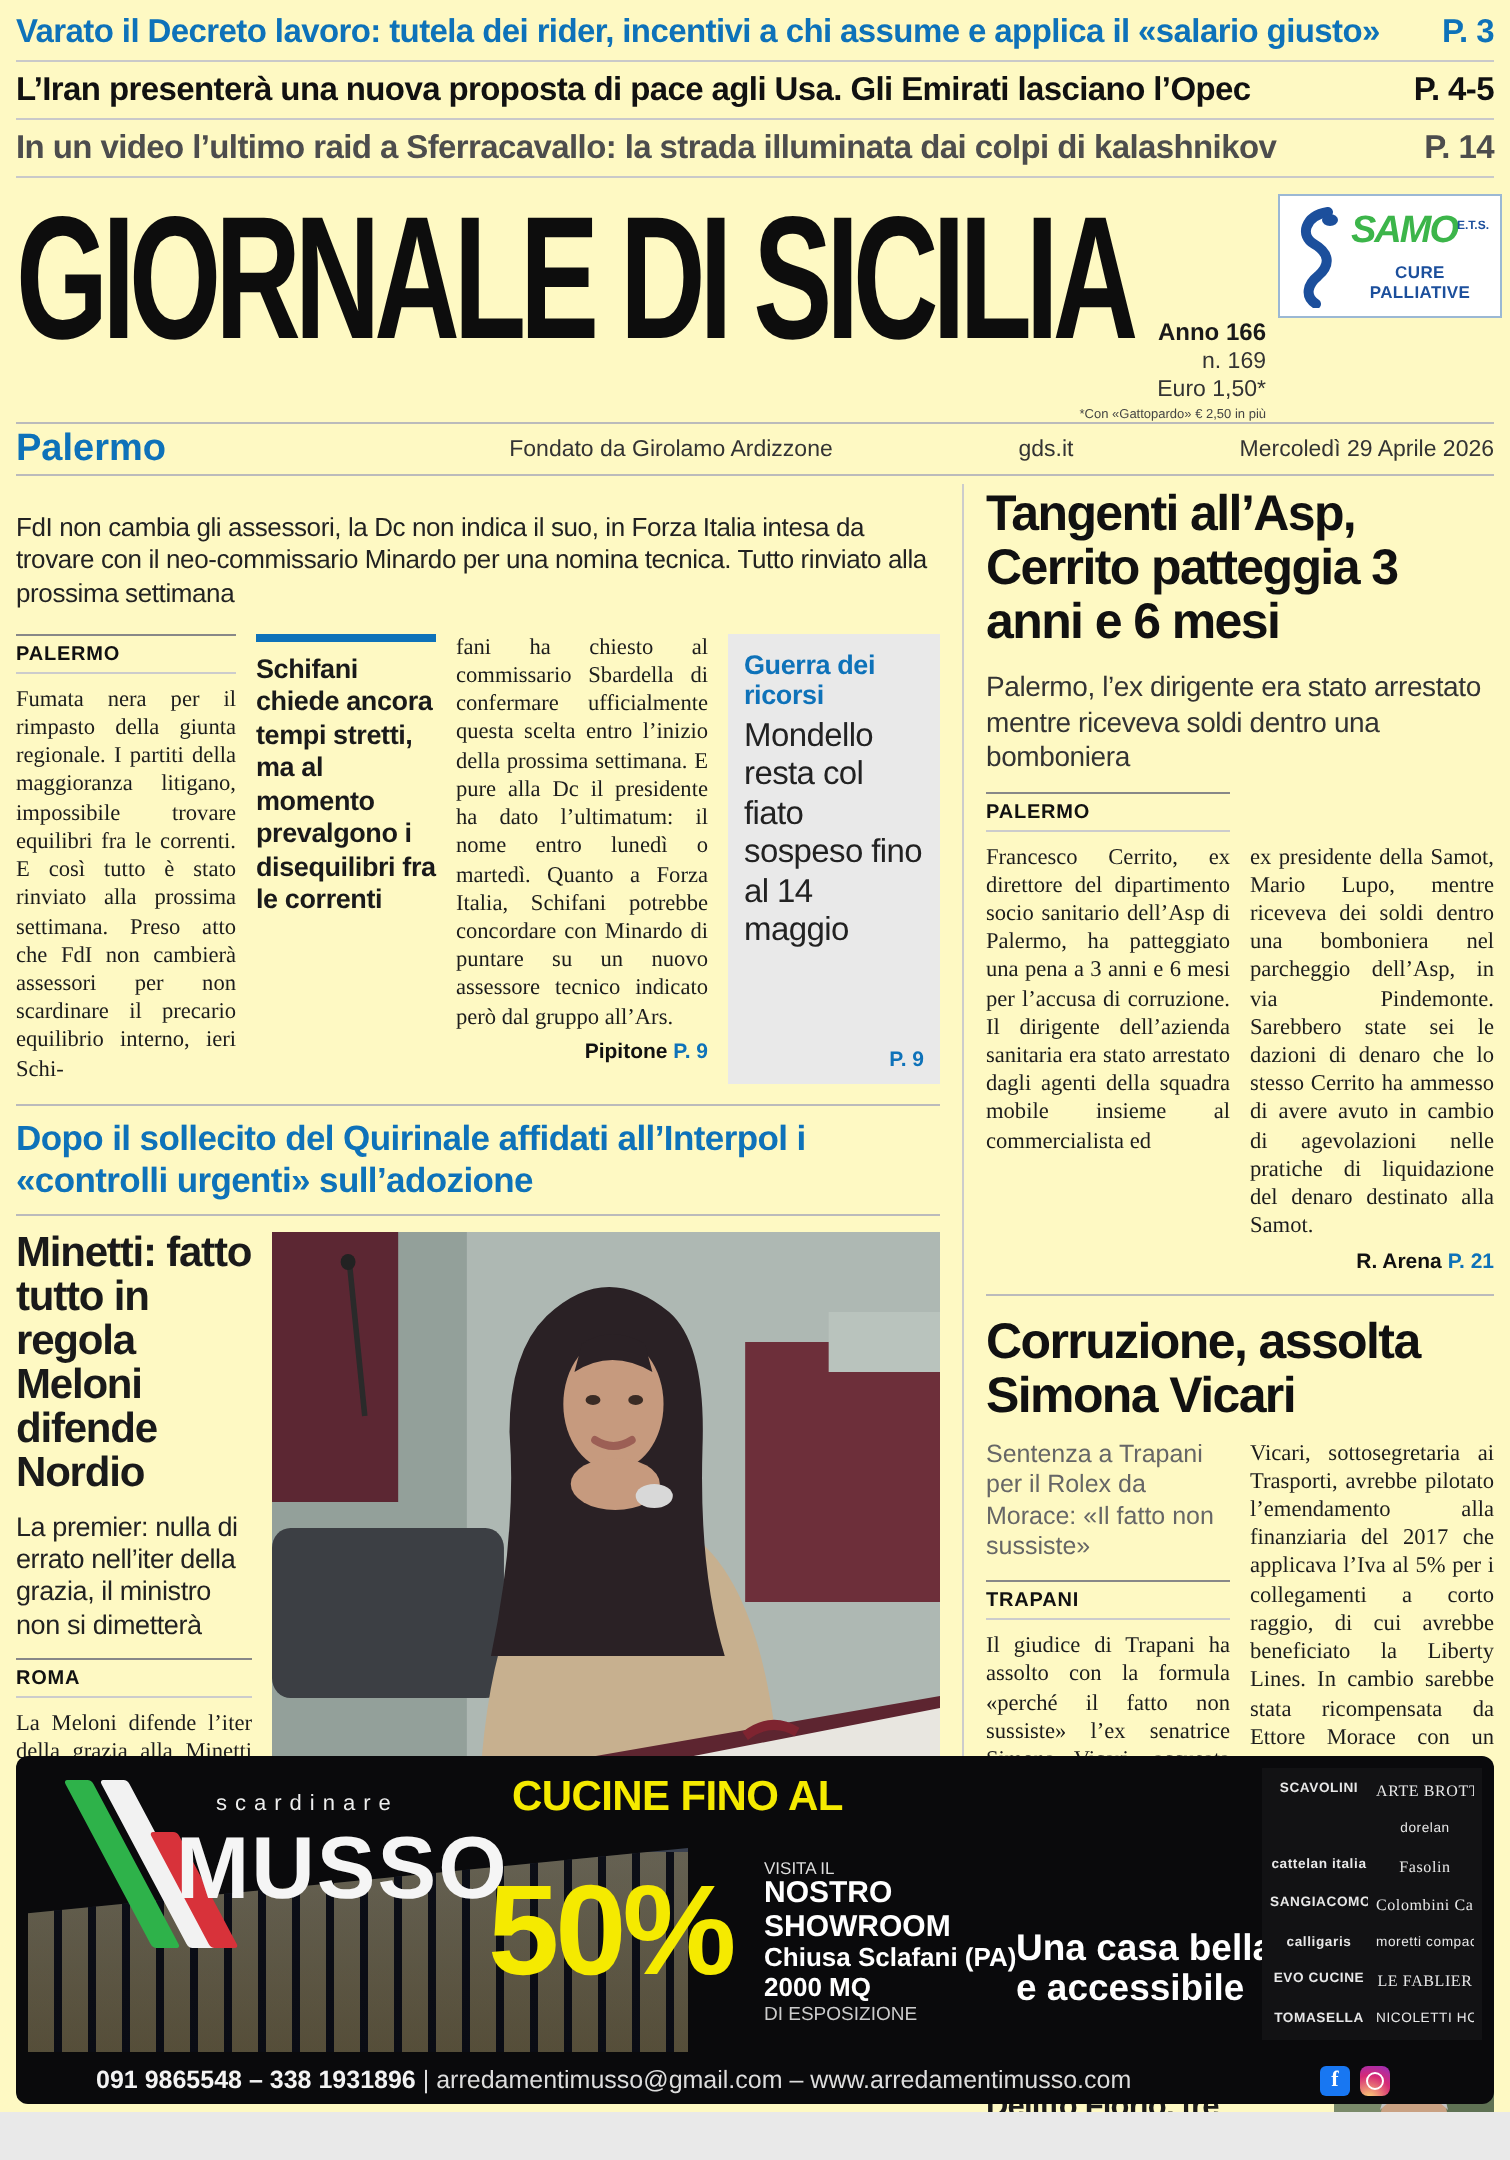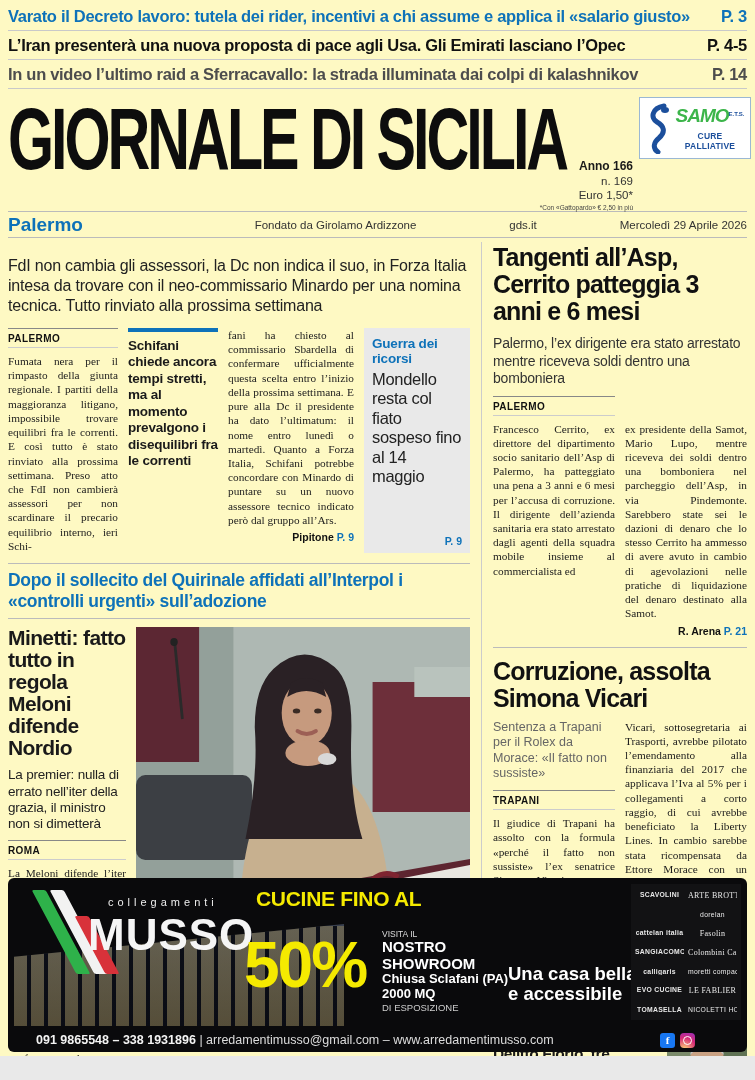--- a/index.html
+++ b/index.html
@@ -57,21 +57,21 @@
 
   
   .main-grid { display:flex; padding:0 8px; height:650px; }
   .left-zone { width:462px; padding-top:6px; }
   .v-div { width:1px; background:#ccc; margin:4px 11px 0 11px; }
   .right-zone { flex:1; padding-top:6px; }
 
   h2.lead-hl {
     font-size:41px; line-height:1.07; letter-spacing:-1.5px; font-weight:800; color:#111;
   }
-  .lead-standfirst { margin-top:12px; font-size:16px; line-height:1.25; color:#222; letter-spacing:-0.2px; }
+  .lead-standfirst { margin-top:12px; font-size:13px; line-height:1.25; color:#222; letter-spacing:-0.2px; }
 
   .lead-cols { display:grid; grid-template-columns:110px 90px 126px 106px; gap:10px; margin-top:12px; }
   .kicker {
     font-size:10px; font-weight:bold; letter-spacing:0.4px; color:#111;
     border-top:1px solid #888; border-bottom:1px solid #ccc; padding:4px 0 3px;
     margin-bottom:6px;
   }
   .serif-body {
     font-family:"Liberation Serif", serif; font-size:11.3px; line-height:1.26;
     text-align:justify; color:#1c1c1c;
@@ -142,21 +142,21 @@
   .ad-espo { font-size:9.5px; color:#ccc; margin-top:2px; }
   .ad-casa { position:absolute; left:500px; top:86px; font-size:18.5px; font-weight:800; line-height:1.1; }
   .ad-brands {
     position:absolute; right:6px; top:6px; width:110px; height:136px;
     background:#121214; display:grid; grid-template-columns:1fr 1fr; align-content:space-around;
     padding:3px 4px; column-gap:4px; row-gap:2px;
   }
   .brand { font-size:6.8px; color:#e8e8e8; text-align:center; letter-spacing:0.3px; white-space:nowrap; overflow:hidden; }
   .brand:nth-child(odd) { font-weight:bold; }
   .brand.serif { font-family:"Liberation Serif", serif; font-size:8px; }
-  .ad-contact { position:absolute; left:28px; bottom:5px; font-size:12.5px; color:#f3f3f3; }
+  .ad-contact { position:absolute; left:40px; bottom:5px; font-size:12.5px; color:#f3f3f3; }
   .ad-contact .ph { font-weight:800; }
   .ad-contact .rest { color:#ddd; }
   .ad-social { position:absolute; right:52px; bottom:4px; display:flex; gap:5px; }
   .fb { width:15px; height:15px; background:#1877f2; border-radius:3px; color:#fff; font-weight:bold; font-size:11px; text-align:center; line-height:15px; font-family:"Liberation Serif", serif; }
   .ig { width:15px; height:15px; border-radius:4px; background:radial-gradient(circle at 30% 110%, #feda75, #d62976 60%, #962fbf); position:relative; }
   .ig::after { content:""; position:absolute; inset:3px; border:1.5px solid #fff; border-radius:50%; }
 </style>
 </head>
 <body>
 
@@ -328,21 +328,21 @@
   </main>
 
   <footer class="ad">
     <div class="ad-building"></div>
     <div class="musso-logo">
       <div class="musso-stripes">
         <span class="stripe g"></span>
           <span class="stripe w"></span>
           <span class="stripe r"></span>
       </div>
-      <div class="musso-arredamenti">collegamenti</div>
+      <div class="musso-arredamenti">scardinare</div>
       <div class="musso-name">MUSSO</div>
     </div>
     <div class="ad-sconti"><span>CUCINE FINO AL</span></div>
     <div class="ad-50">50%</div>
     <div class="ad-showroom">
       <div class="ad-visita">VISITA IL</div>
       <div class="ad-nostro">NOSTRO</div>
       <div class="ad-nostro">SHOWROOM</div>
       <div class="ad-town">Chiusa Sclafani (PA)</div>
       <div class="ad-mq">2000 MQ</div>

